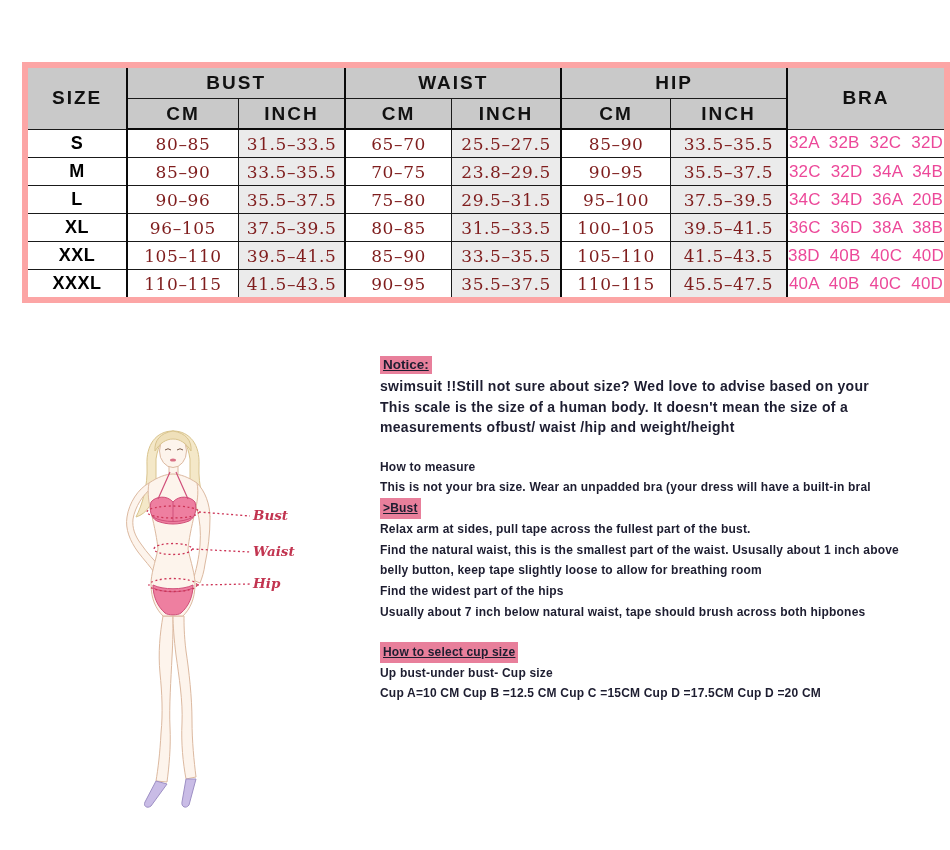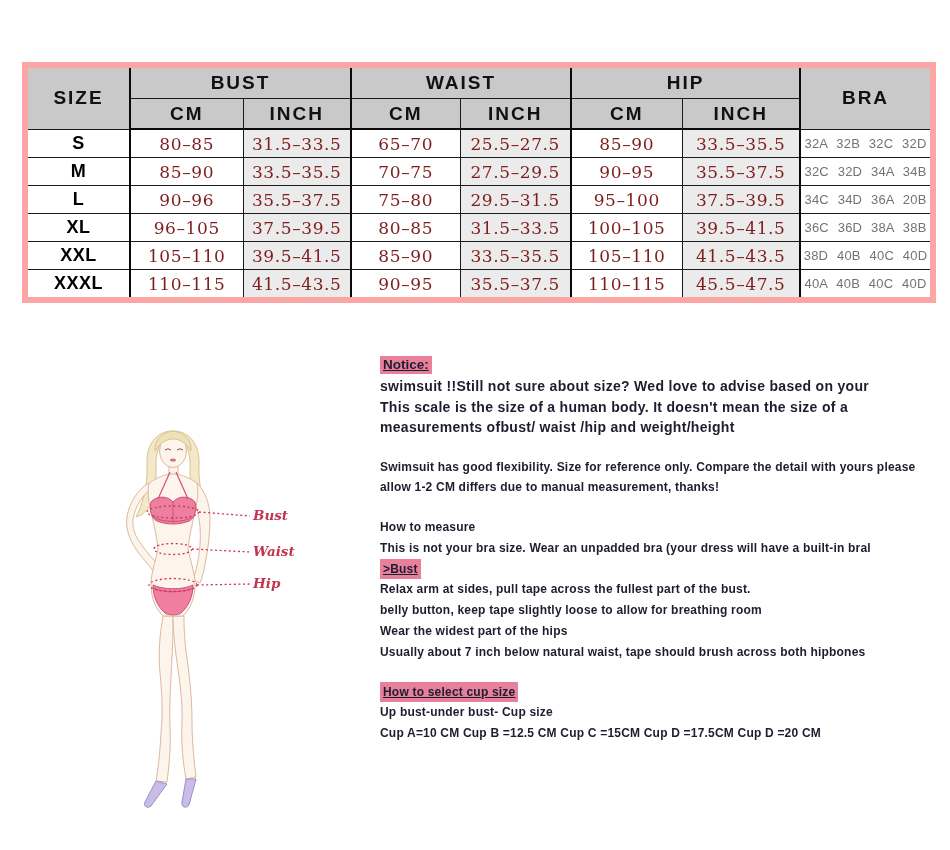--- a/index.html
+++ b/index.html
@@ -13,21 +13,21 @@
               padding:0;overflow:hidden;white-space:nowrap;}
   .size-table th{background:#c9c9c9;font-weight:600;font-size:19px;letter-spacing:2px;color:#111;}
   .size-table thead tr.r1 th{height:30px;}
   .size-table thead tr.r2 th{height:29px;}
   .size-table thead tr.r2 th{border-bottom:2px solid #0a0a0a;}
   .size-table tbody td{height:27px;}
   .grp{border-left:2px solid #0a0a0a !important;}
   td.c-size{font-weight:600;font-size:18px;letter-spacing:.5px;color:#000;}
   td.c-num{font-family:"DejaVu Serif",serif;font-size:17px;letter-spacing:.6px;color:#7f1d1d;}
   td.c-inch{background:#ebebeb;}
-  td.c-bra{font-size:13px;letter-spacing:.2px;word-spacing:5px;color:#737373;margin-left:23px;}
+  td.c-bra{font-size:17px;letter-spacing:.2px;word-spacing:5px;color:#ec4899;margin-left:23px;}
 
   
   .figure-wrap{position:absolute;left:100px;top:425px;width:250px;height:395px;}
 
   
   .info{position:absolute;left:380px;top:356px;width:560px;color:#1d1d30;font-weight:bold;}
   .line{font-size:12px;line-height:20.8px;letter-spacing:.2px;}
   .big .line{font-size:14px;line-height:20.5px;letter-spacing:.3px;}
   .hl{background:#e87f9b;text-decoration:underline;padding:0 3px;display:inline-block;text-align:center;}
   .hl-notice{font-size:13.5px;line-height:18px;margin-bottom:2px;}
@@ -73,21 +73,21 @@
         <td class="c-num c-inch">25.5–27.5</td>
         <td class="c-num grp">85–90</td>
         <td class="c-num c-inch">33.5–35.5</td>
         <td class="c-bra grp">32A 32B 32C 32D</td>
       </tr>
       <tr>
         <td class="c-size">M</td>
         <td class="c-num grp">85–90</td>
         <td class="c-num c-inch">33.5–35.5</td>
         <td class="c-num grp">70–75</td>
-        <td class="c-num c-inch">27.5–29.5</td>
+        <td class="c-num c-inch">23.8–29.5</td>
         <td class="c-num grp">90–95</td>
         <td class="c-num c-inch">35.5–37.5</td>
         <td class="c-bra grp">32C 32D 34A 34B</td>
       </tr>
       <tr>
         <td class="c-size">L</td>
         <td class="c-num grp">90–96</td>
         <td class="c-num c-inch">35.5–37.5</td>
         <td class="c-num grp">75–80</td>
         <td class="c-num c-inch">29.5–31.5</td>
@@ -193,27 +193,24 @@
 </svg>
 </div>
 
 <div class="info">
   <div class="hl-notice"><span class="hl">Notice:</span></div>
   <div class="big">
     <div class="line">swimsuit !!Still not sure about size? Wed love to advise based on your</div>
     <div class="line">This scale is the size of a human body. It doesn't mean the size of a</div>
     <div class="line">measurements ofbust/ waist /hip and weight/height</div>
   </div>
-  <div class="gap">
-    <div class="line">Swimsuit has good flexibility. Size for reference only. Compare the detail with yours please</div>
-    <div class="line">allow 1-2 CM differs due to manual measurement, thanks!</div>
-  </div>
   <div class="line gap">How to measure</div>
   <div class="line">This is not your bra size. Wear an unpadded bra (your dress will have a built-in bral</div>
   <div class="line"><span class="hl">&gt;Bust</span></div>
   <div class="line">Relax arm at sides, pull tape across the fullest part of the bust.</div>
+  <div class="line">Find the natural waist, this is the smallest part of the waist. Ususally about 1 inch above</div>
   <div class="line">belly button, keep tape slightly loose to allow for breathing room</div>
-  <div class="line">Wear the widest part of the hips</div>
+  <div class="line">Find the widest part of the hips</div>
   <div class="line">Usually about 7 inch below natural waist, tape should brush across both hipbones</div>
   <div class="line gap"><span class="hl">How to select cup size</span></div>
   <div class="line">Up bust-under bust- Cup size</div>
   <div class="line">Cup A=10 CM Cup B =12.5 CM Cup C =15CM Cup D =17.5CM Cup D =20 CM</div>
 </div>
 
 </body></html>

